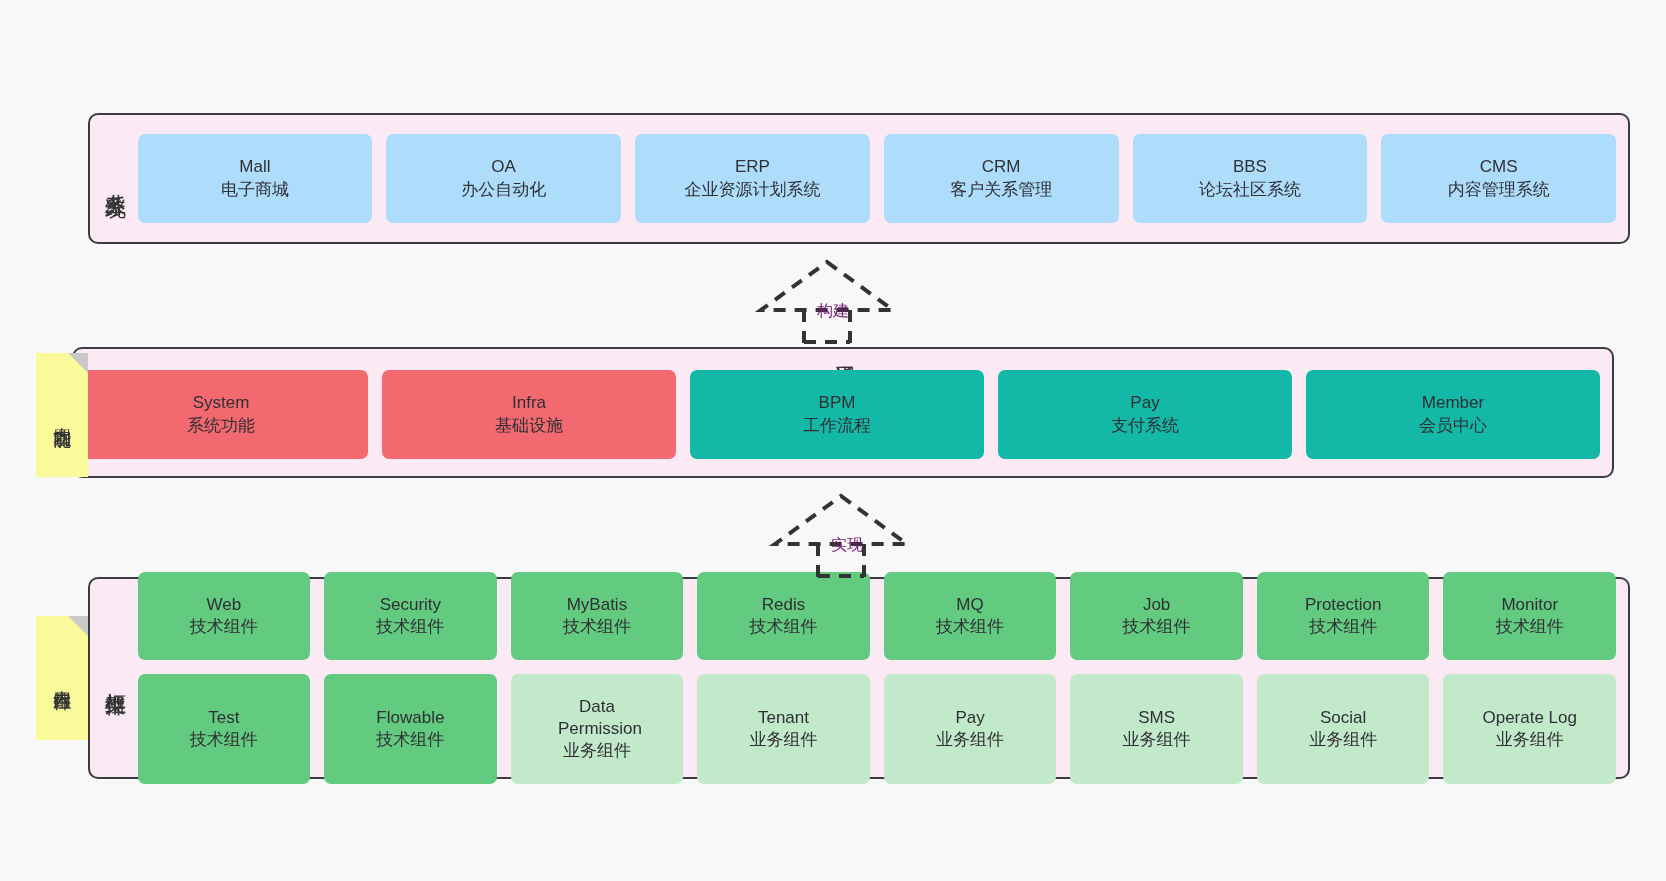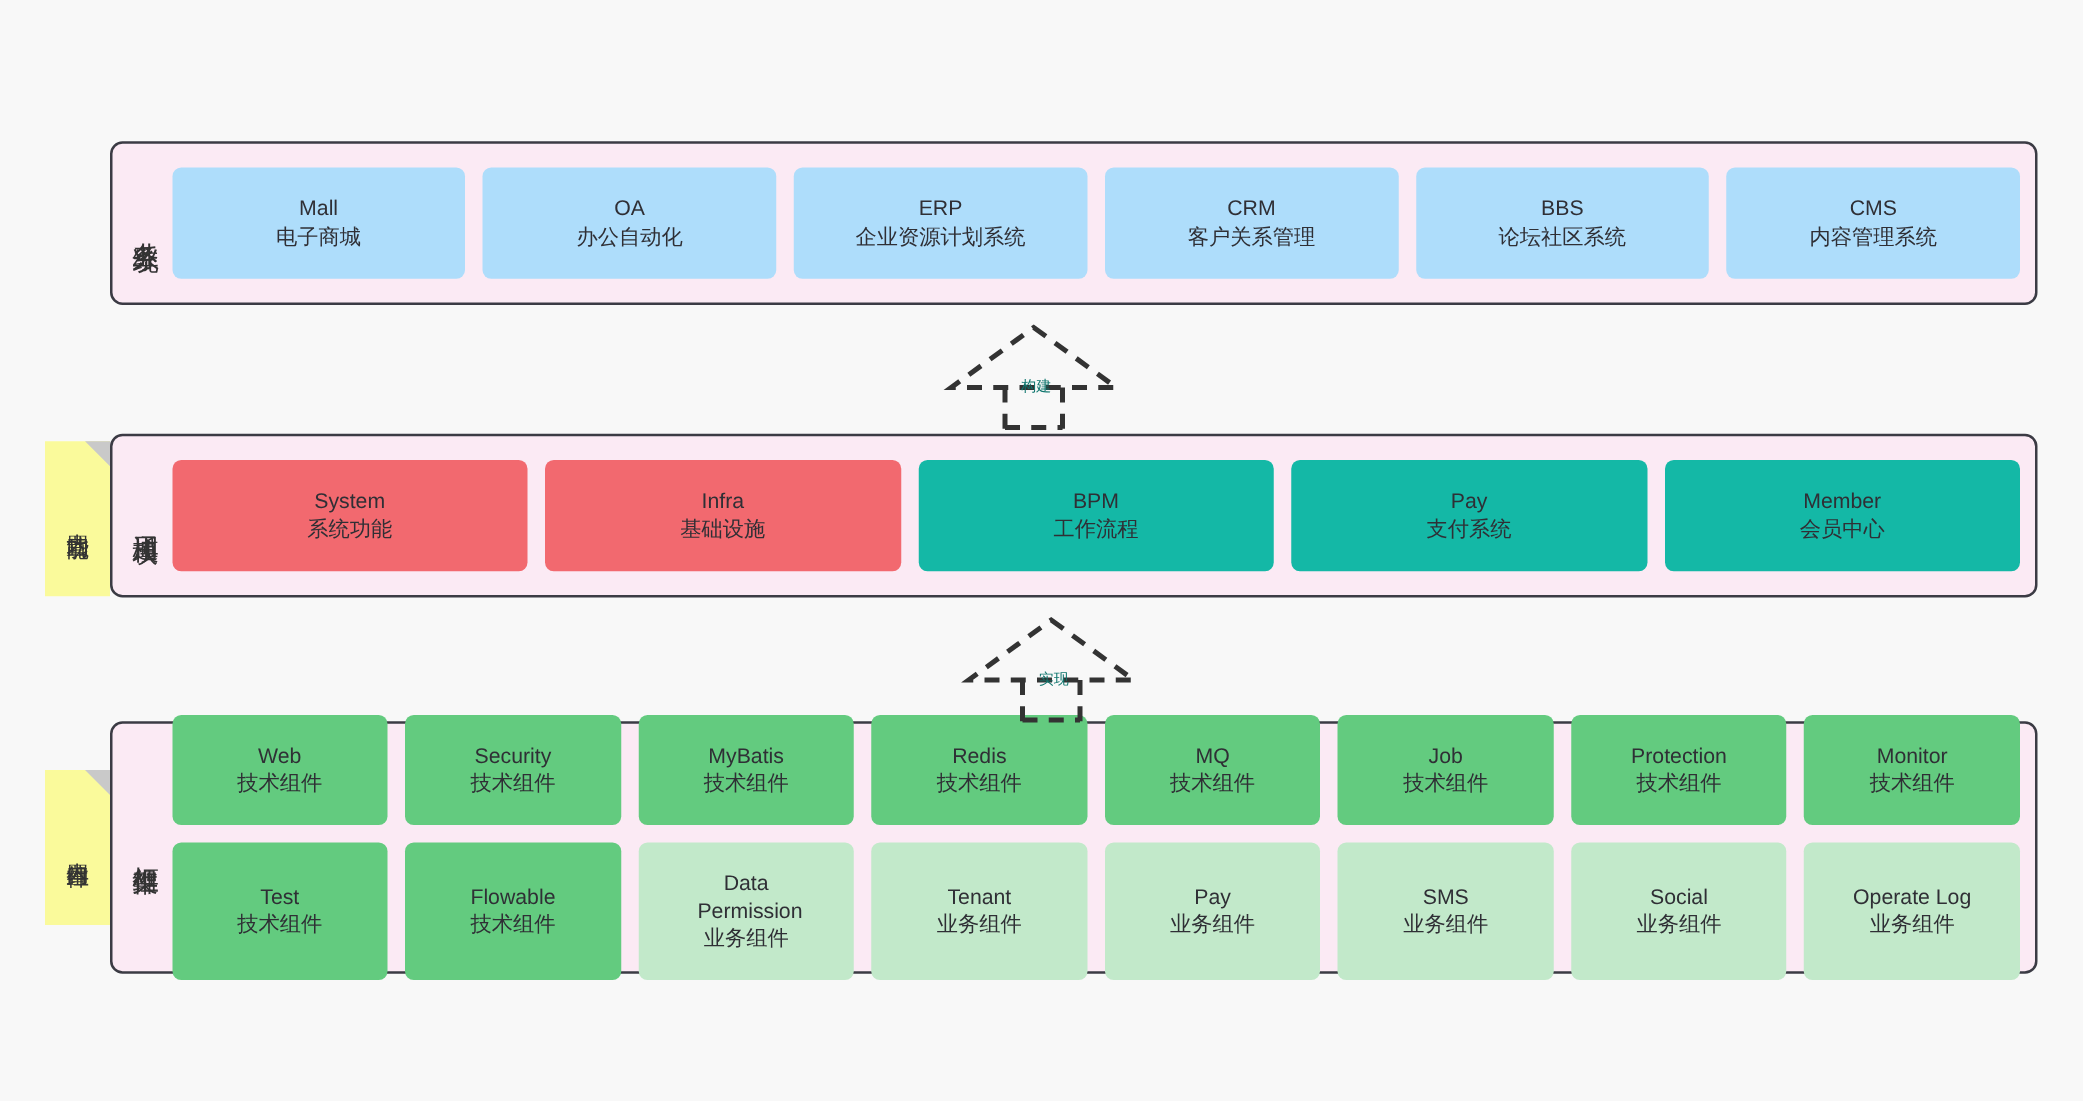--- a/index.html
+++ b/index.html
@@ -126,22 +126,22 @@
   }
 
   
   .connector {
     position: absolute;
     z-index: 3;
   }
   .connector svg { display: block; overflow: visible; }
   .conn-label {
     position: absolute;
-    font-size: 12px;
-    color: #0f766e;
+    font-size: 16px;
+    color: #701a75;
     background: transparent;
     white-space: nowrap;
     user-select: none;
   }
 </style>
 </head>
 <body>
 
 <div class="canvas">
 
@@ -188,21 +188,21 @@
       <path d="M 47 84 L 93 84" stroke="#333333" stroke-width="4" stroke-dasharray="12 9"></path>
     </svg>
     <span class="conn-label" style="left:60px; top:43px;">构建</span>
   </div>
 
   <div class="note" style="left:36px; top:353px; height:124px;">
     <span class="note-text">内置功能</span>
     <span class="note-fold"></span>
   </div>
 
-  <div class="layer" id="layer-common-modules" style="left:88px; top:347px; width:1542px; height:131px;">
+  <div class="layer" id="layer-common-modules" style="left:72px; top:347px; width:1542px; height:131px;flex-direction:column;">
     <div class="layer-title">通用模块</div>
     <div class="layer-body">
       <div class="rows">
         <div class="row">
           <div class="node red">
             <span class="t1">System</span>
             <span class="t2">系统功能</span>
           </div>
           <div class="node red">
             <span class="t1">Infra</span>

